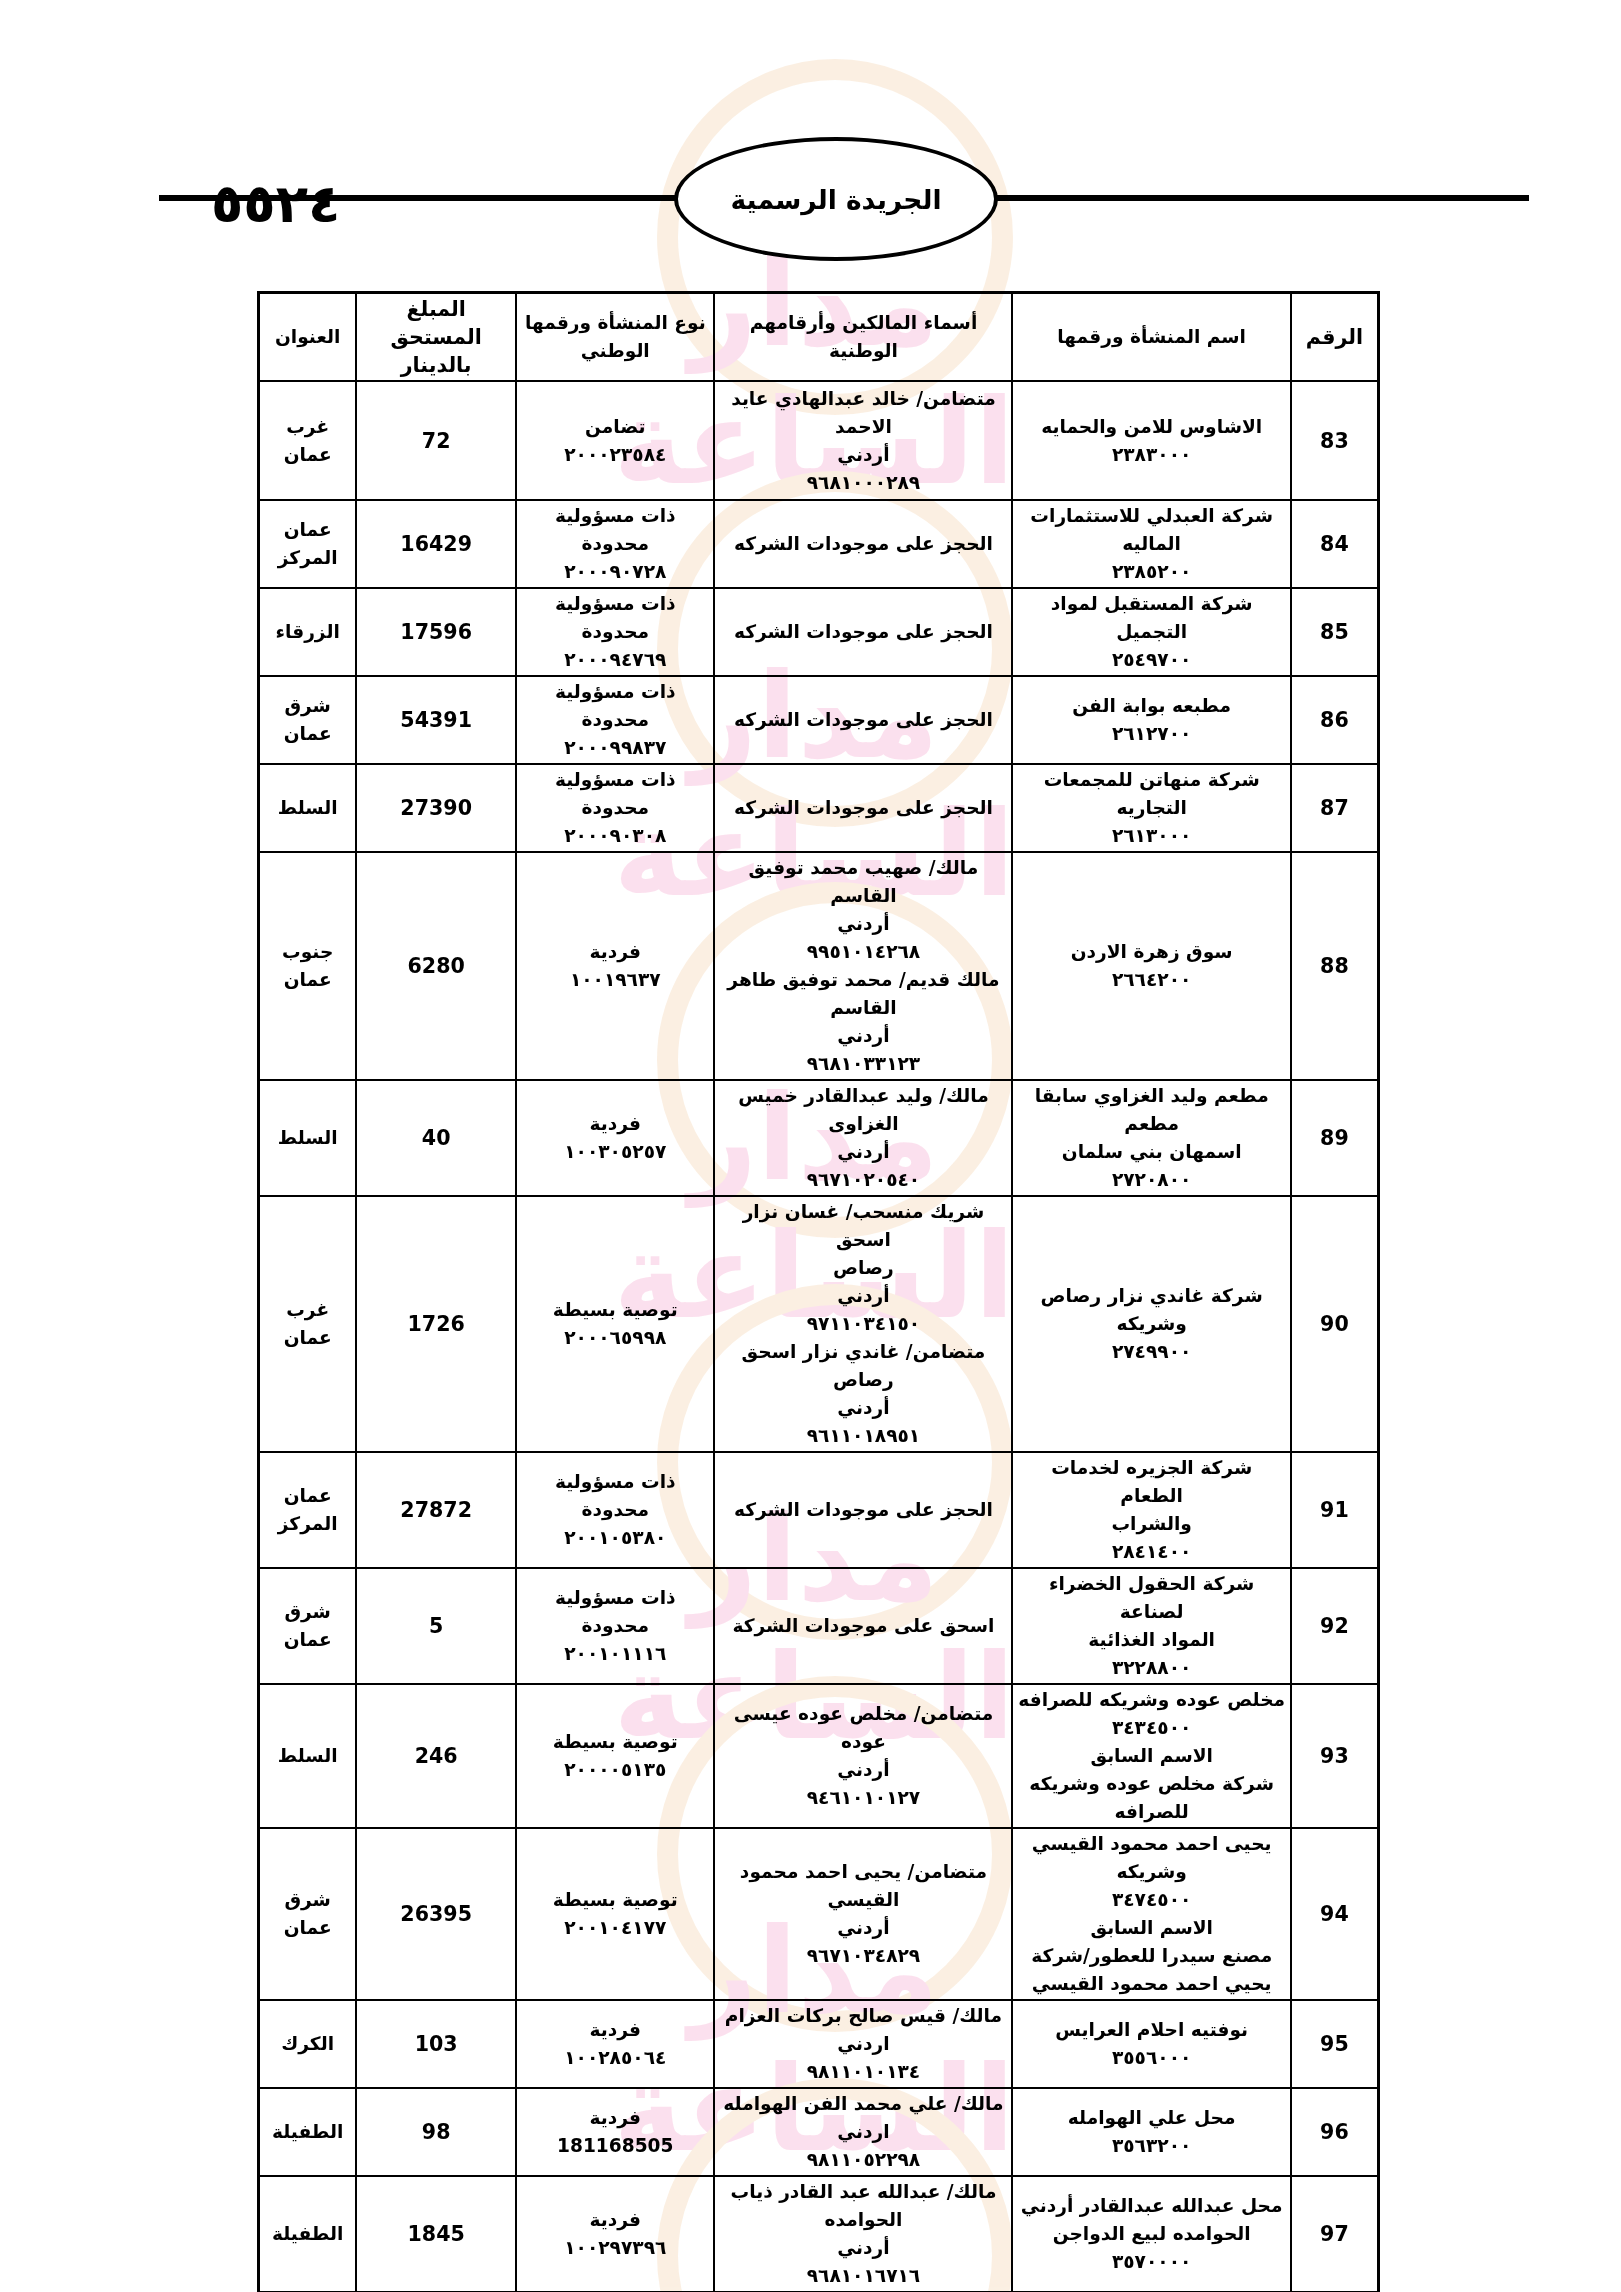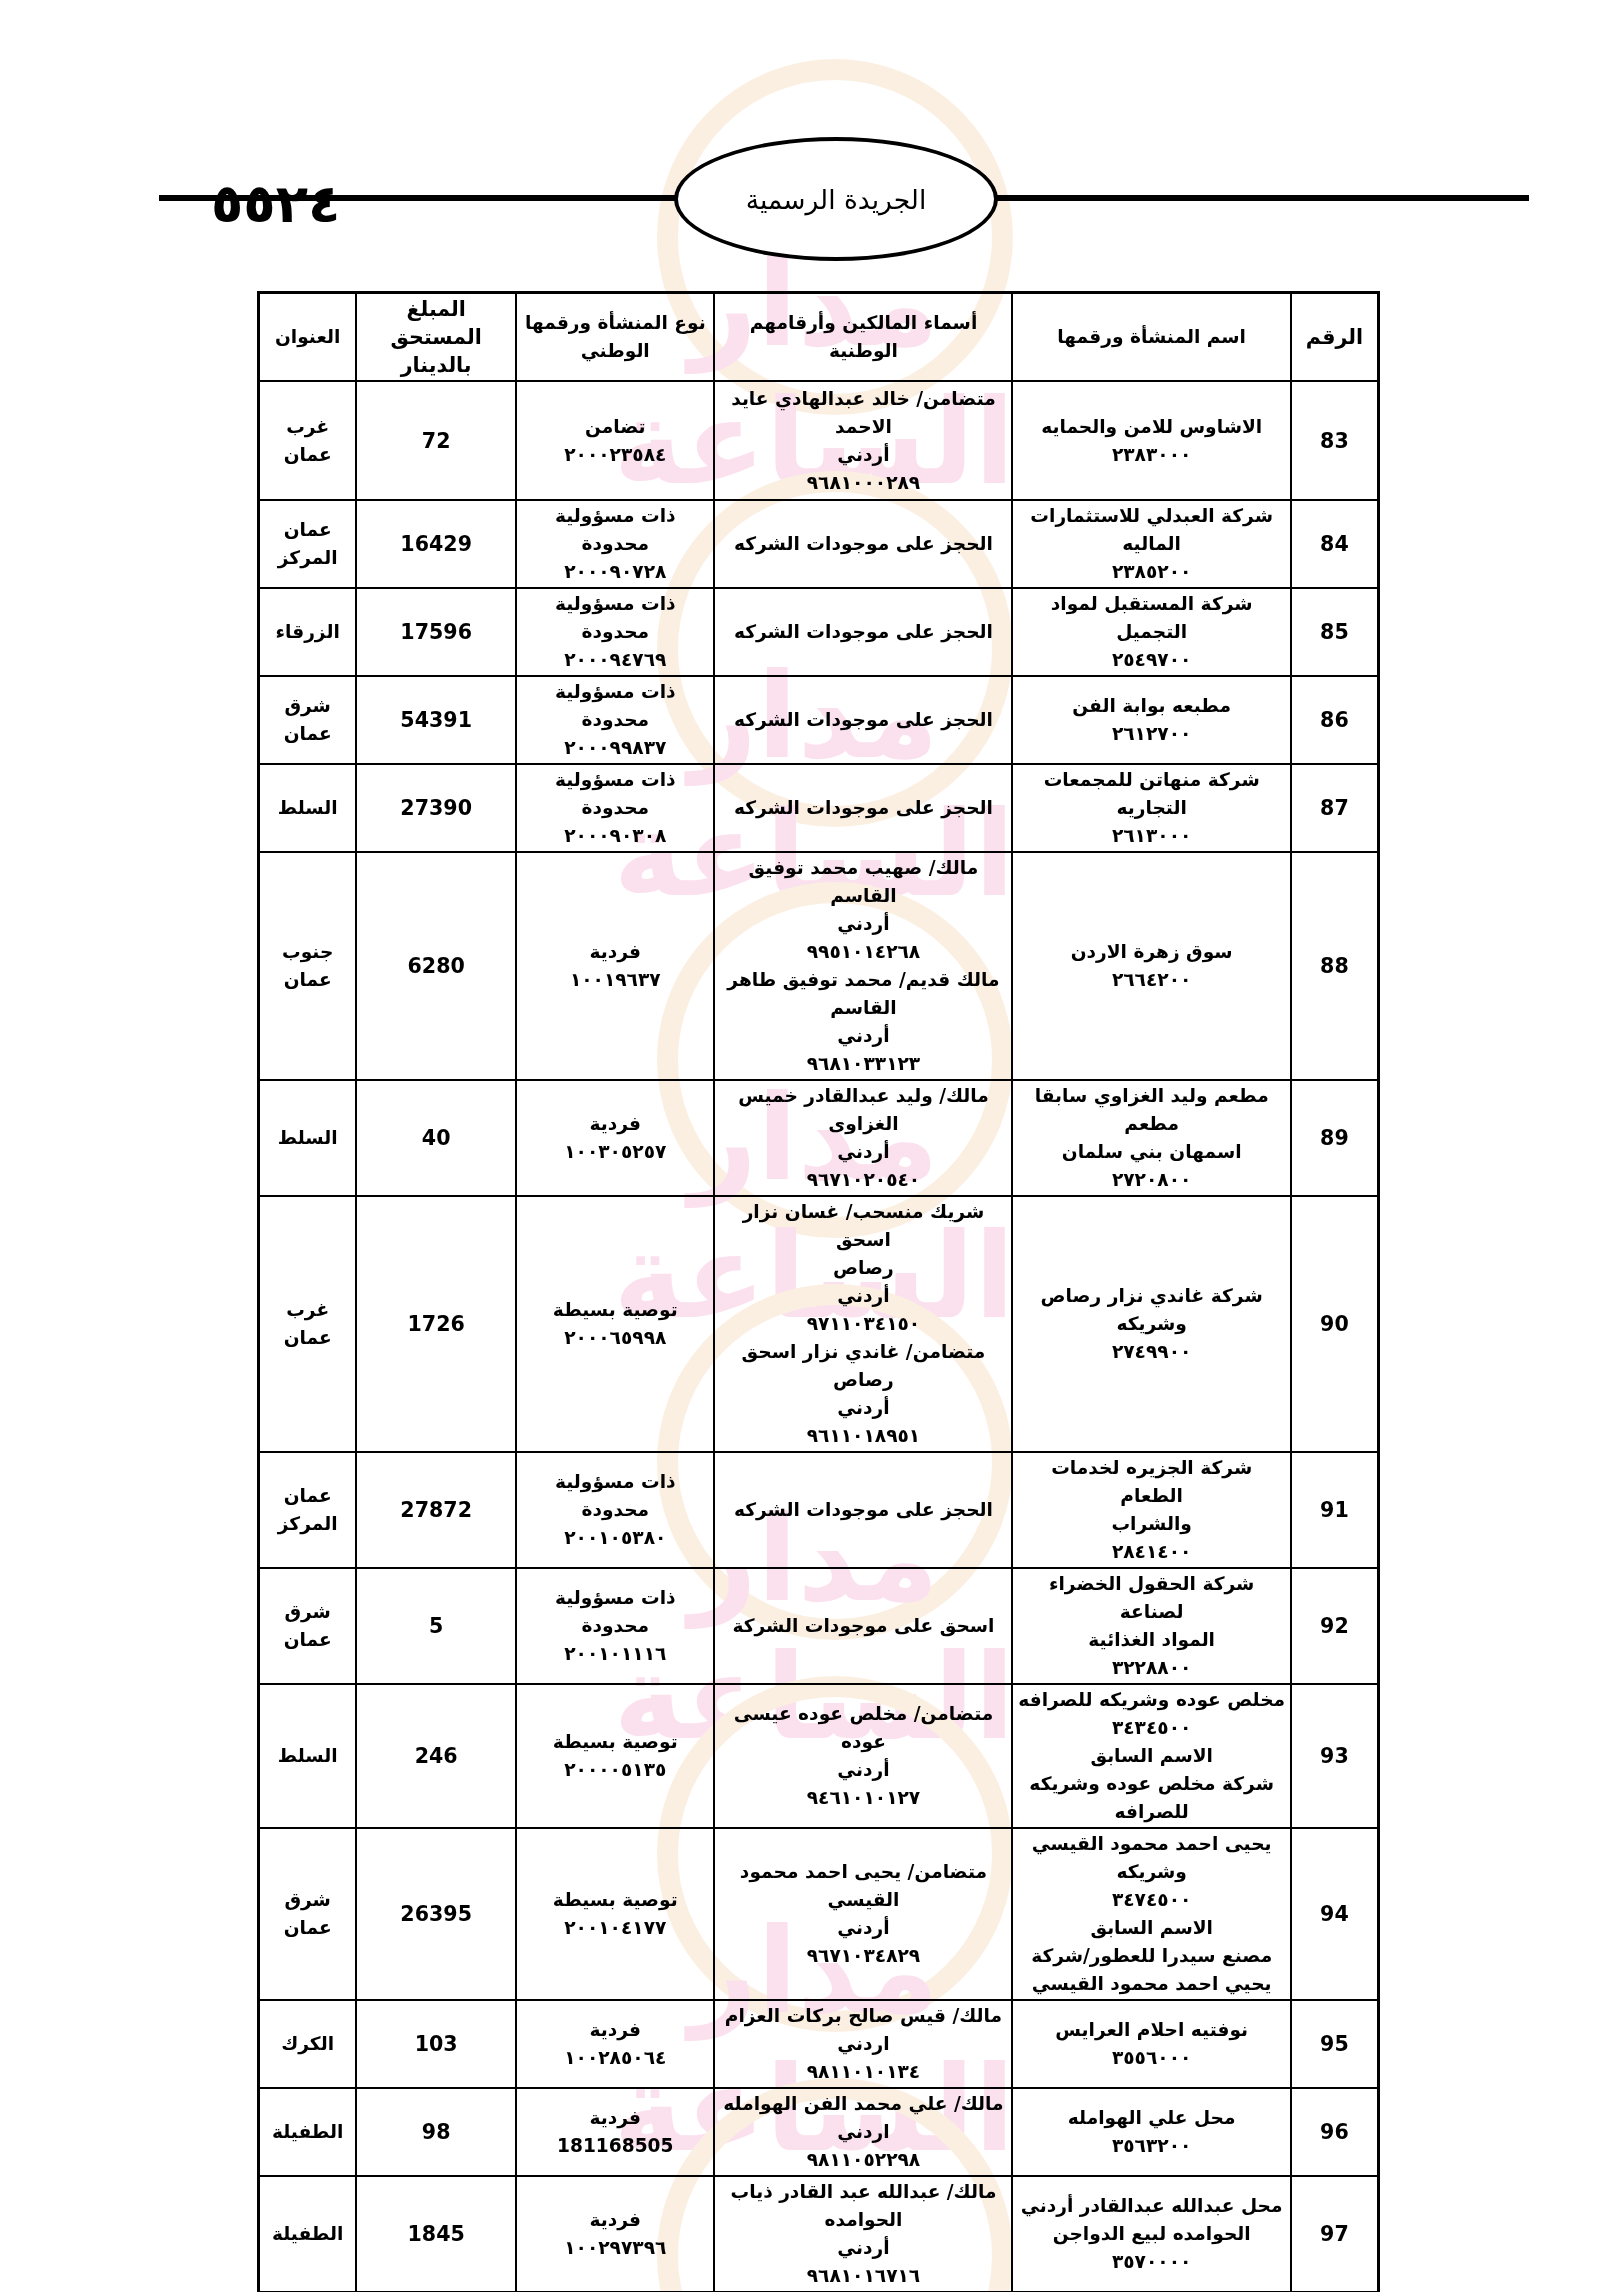--- a/index.html
+++ b/index.html
@@ -1,20 +1,20 @@
 <!DOCTYPE html>
 <html><head>
 <meta charset="utf-8">
 <style>
   html, body { margin:0; padding:0; background:#ffffff; }
   body { width:1621px; height:2293px; position:relative; overflow:hidden; font-family:"DejaVu Sans", sans-serif; color:#000; }
   .page-number { position:absolute; left:211px; top:125px; font-size:53px; font-weight:bold; letter-spacing:1px; direction:rtl; font-family:"DejaVu Sans", sans-serif;margin-top:48px; }
   .rule { position:absolute; left:159px; top:195px; width:1370px; height:5.9px; background:#000; }
   .header-oval { position:absolute; left:674px; top:137px; width:316px; height:116px; border:4.9px solid #000; border-radius:50%; background:#fff; display:flex; align-items:center; justify-content:center; }
-  .header-title { font-size:26.5px; font-weight:normal; direction:rtl; }
+  .header-title { font-size:26.5px; font-weight:bold; direction:rtl; }
   .watermark { position:absolute; left:510px; top:59px; width:608px; height:2235px; pointer-events:none; opacity:0.16; }
   .wm-clock { position:absolute; width:314px; height:314px; border-radius:50%; border:21.6px solid #e7a050; left:147px; }
   .wm-text { position:absolute; font-size:118px; font-weight:bold; color:#ec4899; direction:rtl; left:0; width:608px; text-align:center; }
   table.gazette { position:absolute; left:257px; top:291px; width:1123px; border-collapse:separate; border-spacing:0; direction:rtl; border:2.9px double #000; }
   table.gazette td, table.gazette th { border:1.5px solid #000; text-align:center; vertical-align:middle; font-size:18.6px; font-weight:bold; line-height:28px; padding:1px 3.9px; }
   table.gazette th { height:55px; font-size:18.6px; }
   .c-num { width:78px; font-size:20.6px !important; }
   .c-name { width:274px; }
   .c-owners { width:294px; }
   .c-type { width:191px; }

